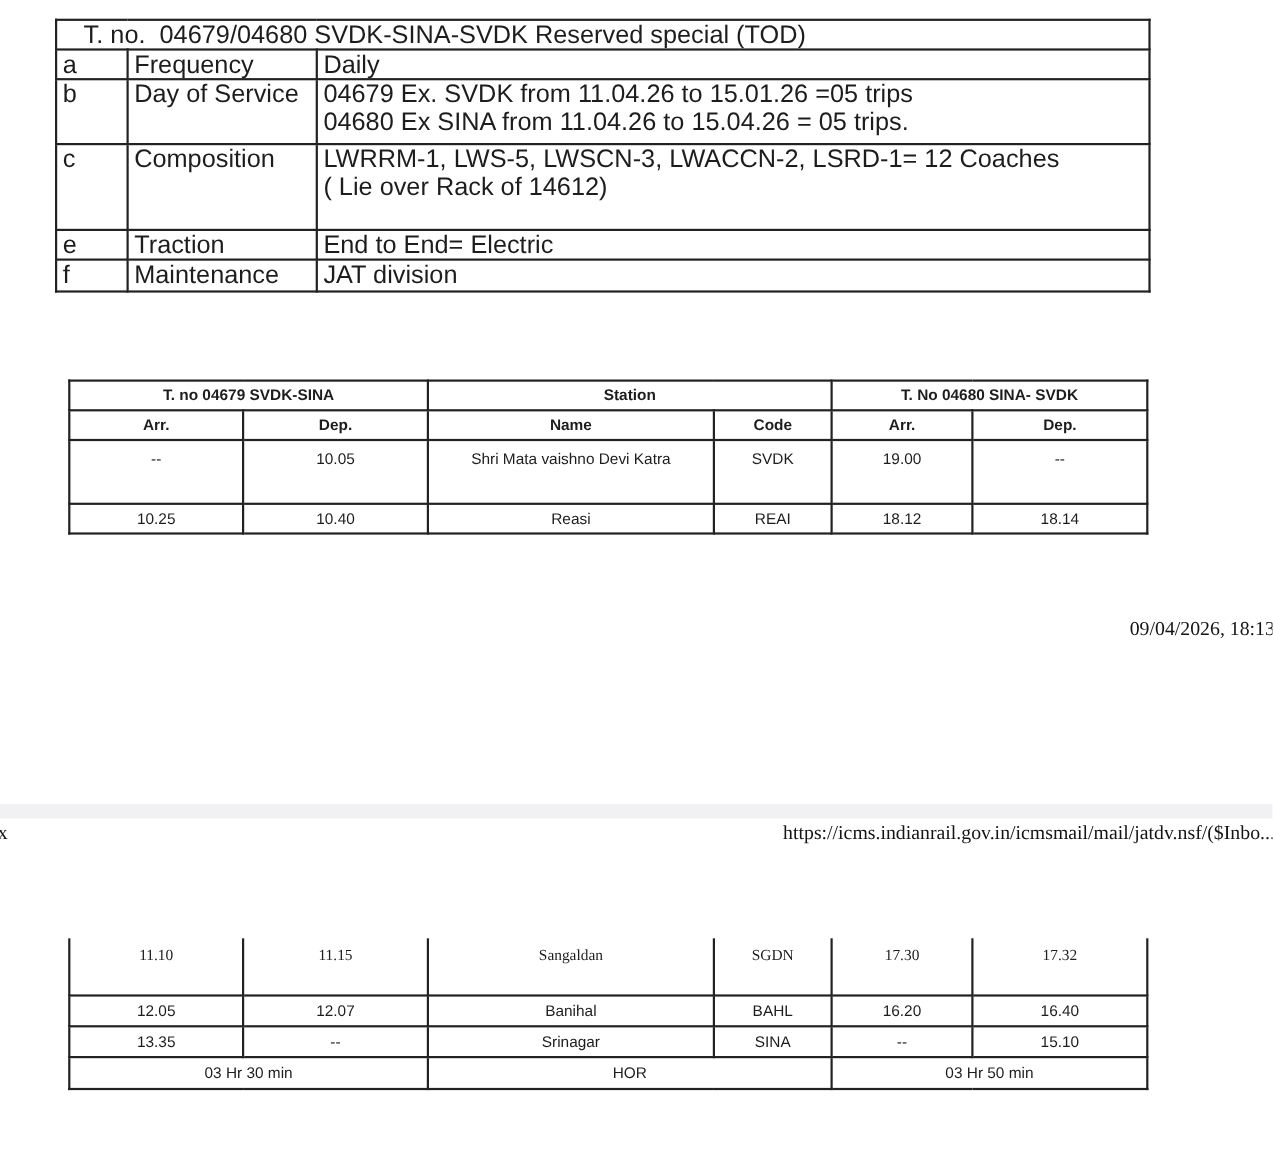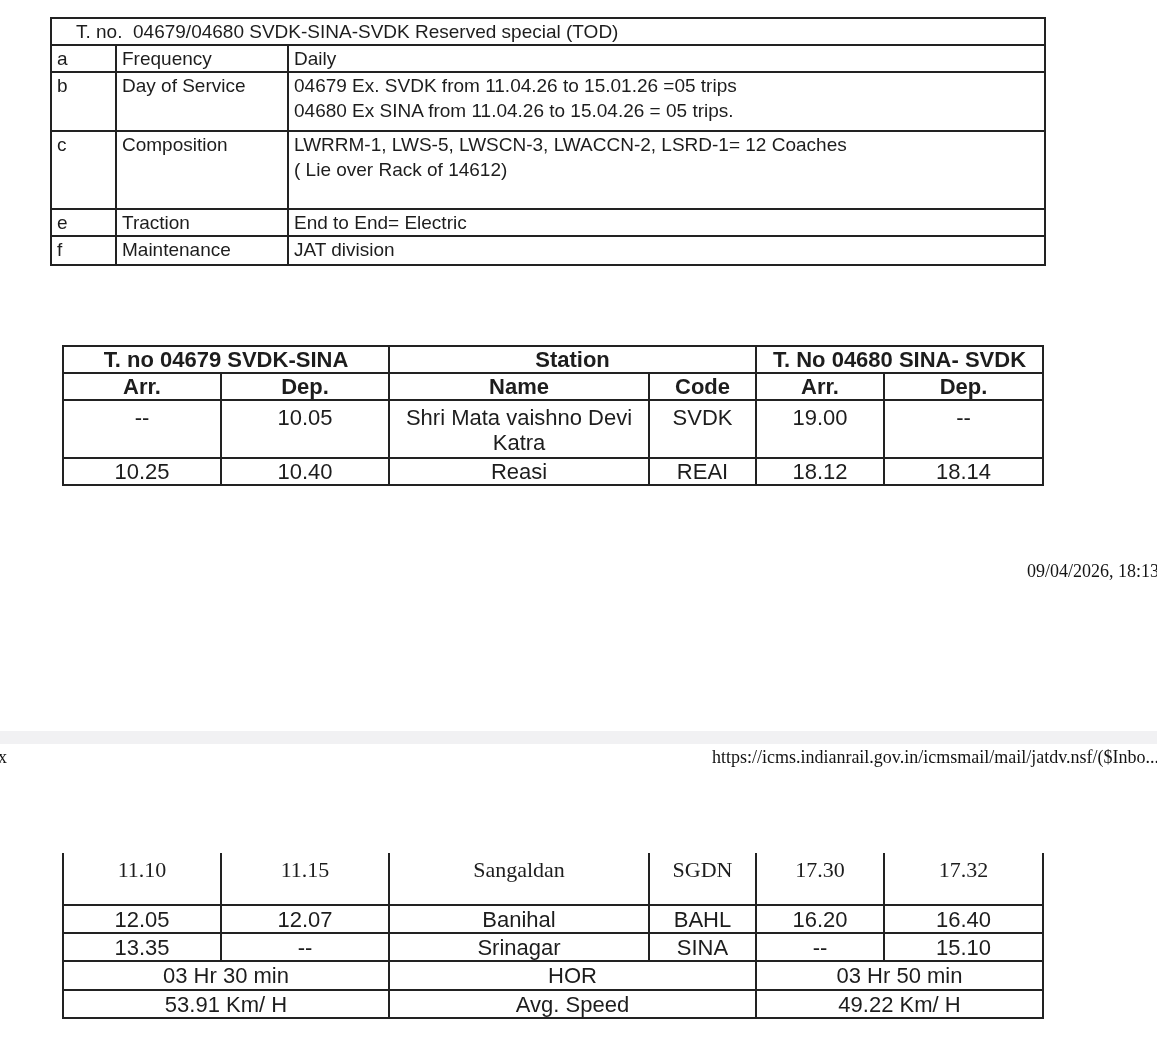--- a/index.html
+++ b/index.html
@@ -5,28 +5,28 @@
   html,body { margin:0; padding:0; background:#ffffff; }
   .page {
     position:relative; width:1157px; height:1059px; background:#ffffff;
     font-family:"Liberation Sans","DejaVu Sans",sans-serif; color:#1d1d1d;
     overflow:hidden;
   }
   table { border-collapse:collapse; table-layout:fixed; }
   td { border:2px solid #222222; overflow:hidden; }
 
   
-  .info-table { position:absolute; left:50px; top:17px; width:994px; font-size:19px; }
+  .info-table { position:absolute; left:50px; top:17px; width:994px; font-size:23px; }
   .info-table td { padding:0 4px 0 5px; vertical-align:top; line-height:25px; }
   .info-title { padding-left:24px !important; white-space:pre-wrap; }
   .h25 { height:25px; } .h26 { height:26px; } .h27 { height:27px; }
   .h29 { height:29px; } .h59 { height:59px; } .h78 { height:78px; }
 
   
-  .tt { position:absolute; left:62px; width:980px; font-size:22px; text-align:center; }
+  .tt { position:absolute; left:62px; width:980px; font-size:14px; text-align:center; }
   .tt td { padding:0; vertical-align:middle; line-height:25px; }
   .tt .bold { font-weight:bold; }
   .tt1 { top:345px; }
   .tt2 { top:853px; }
   .tt2 tr:first-child td { border-top:none; }
   .th25 { height:25px; } .th24 { height:24px; }
   .tr58 { height:58px; } .tr26 { height:26px;padding-left:16px; } .tr28 { height:28px;border-radius:12px; }
   .tr52 { height:52px;font-family:Liberation Serif, serif; } .tr29 { height:29px; }
   .vtop { vertical-align:top !important; padding-top:4px !important; }
 
@@ -174,21 +174,16 @@
       <td>Srinagar</td>
       <td>SINA</td>
       <td>--</td>
       <td>15.10</td>
     </tr>
     <tr class="tr29">
       <td colspan="2">03 Hr 30 min</td>
       <td colspan="2">HOR</td>
       <td colspan="2">03 Hr 50 min</td>
     </tr>
-    <tr class="tr28">
-      <td colspan="2">53.91 Km/ H</td>
-      <td colspan="2">Avg. Speed</td>
-      <td colspan="2">49.22 Km/ H</td>
-    </tr>
   </tbody>
     </table>
 
 </div>
 
 </body></html>

